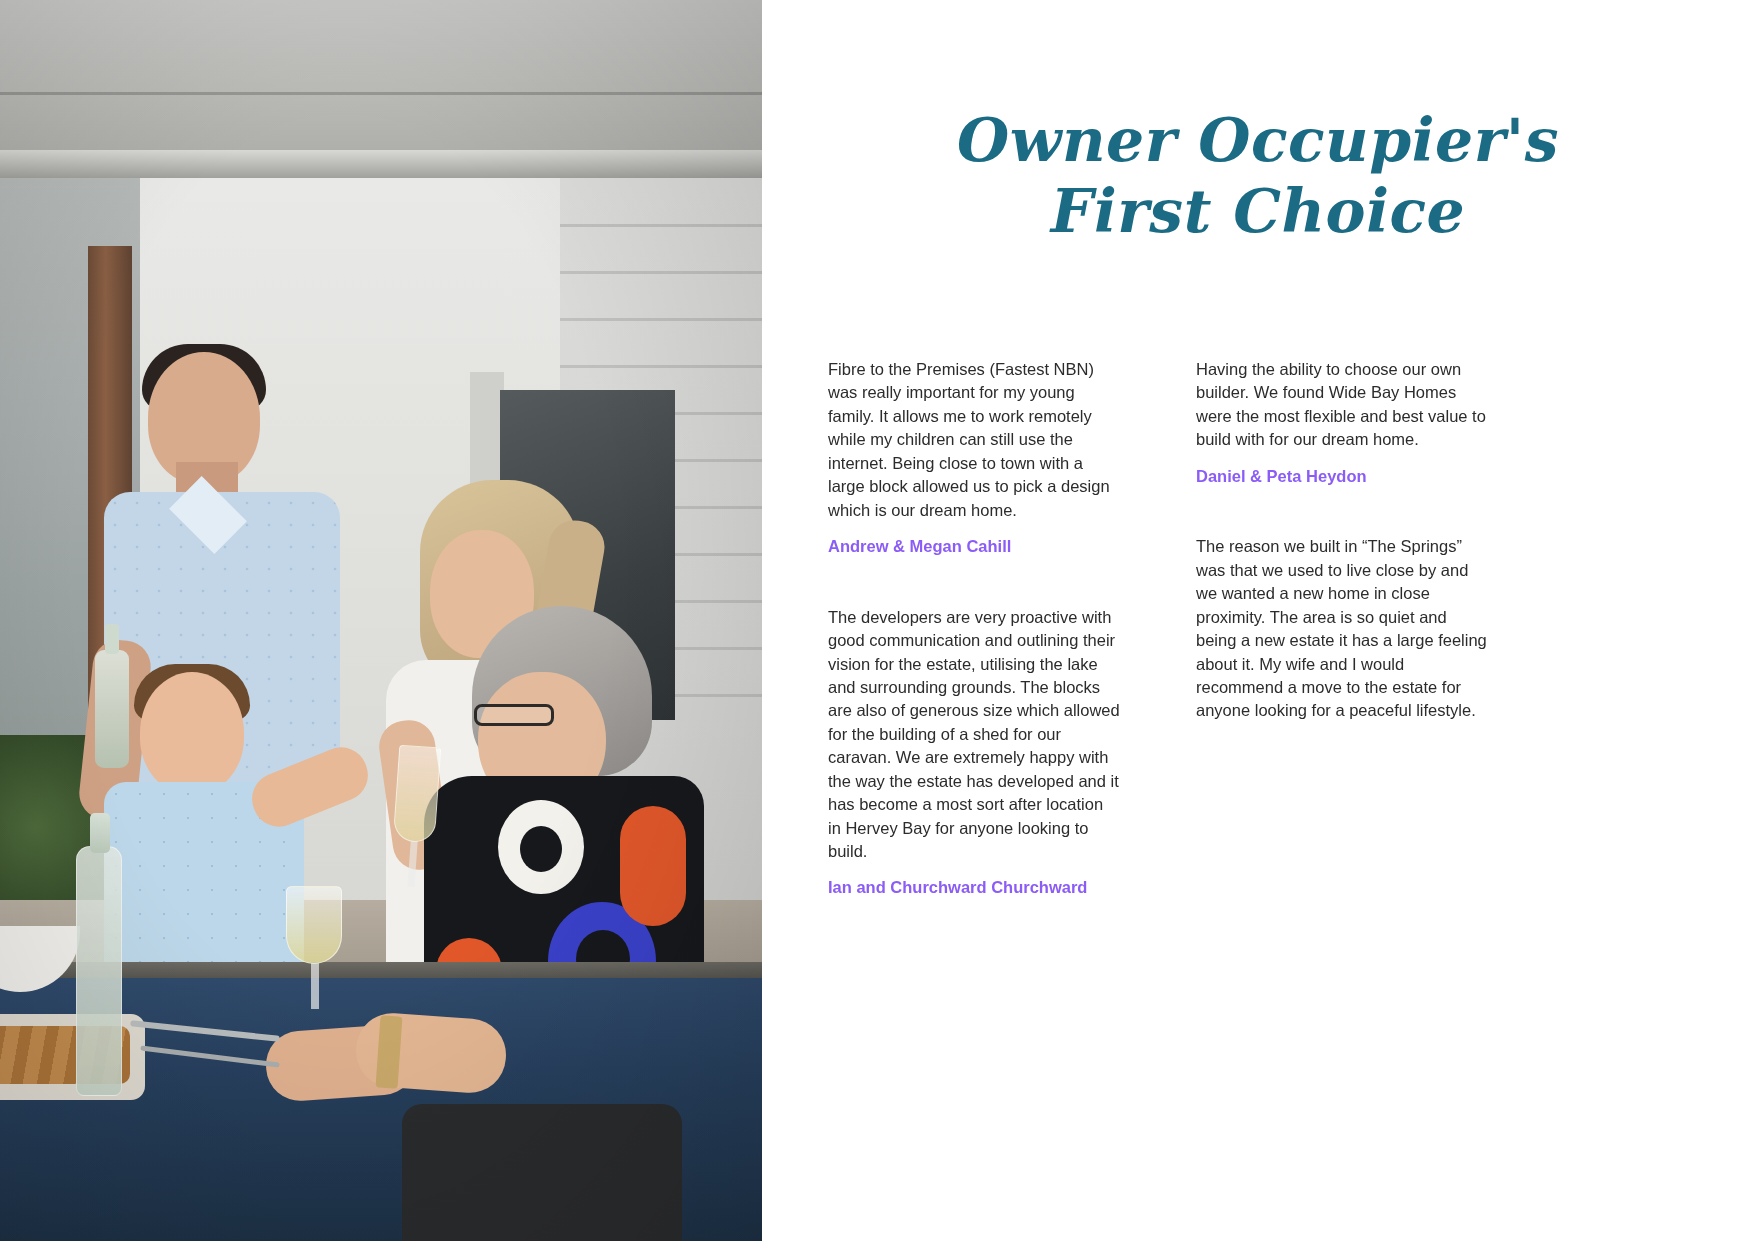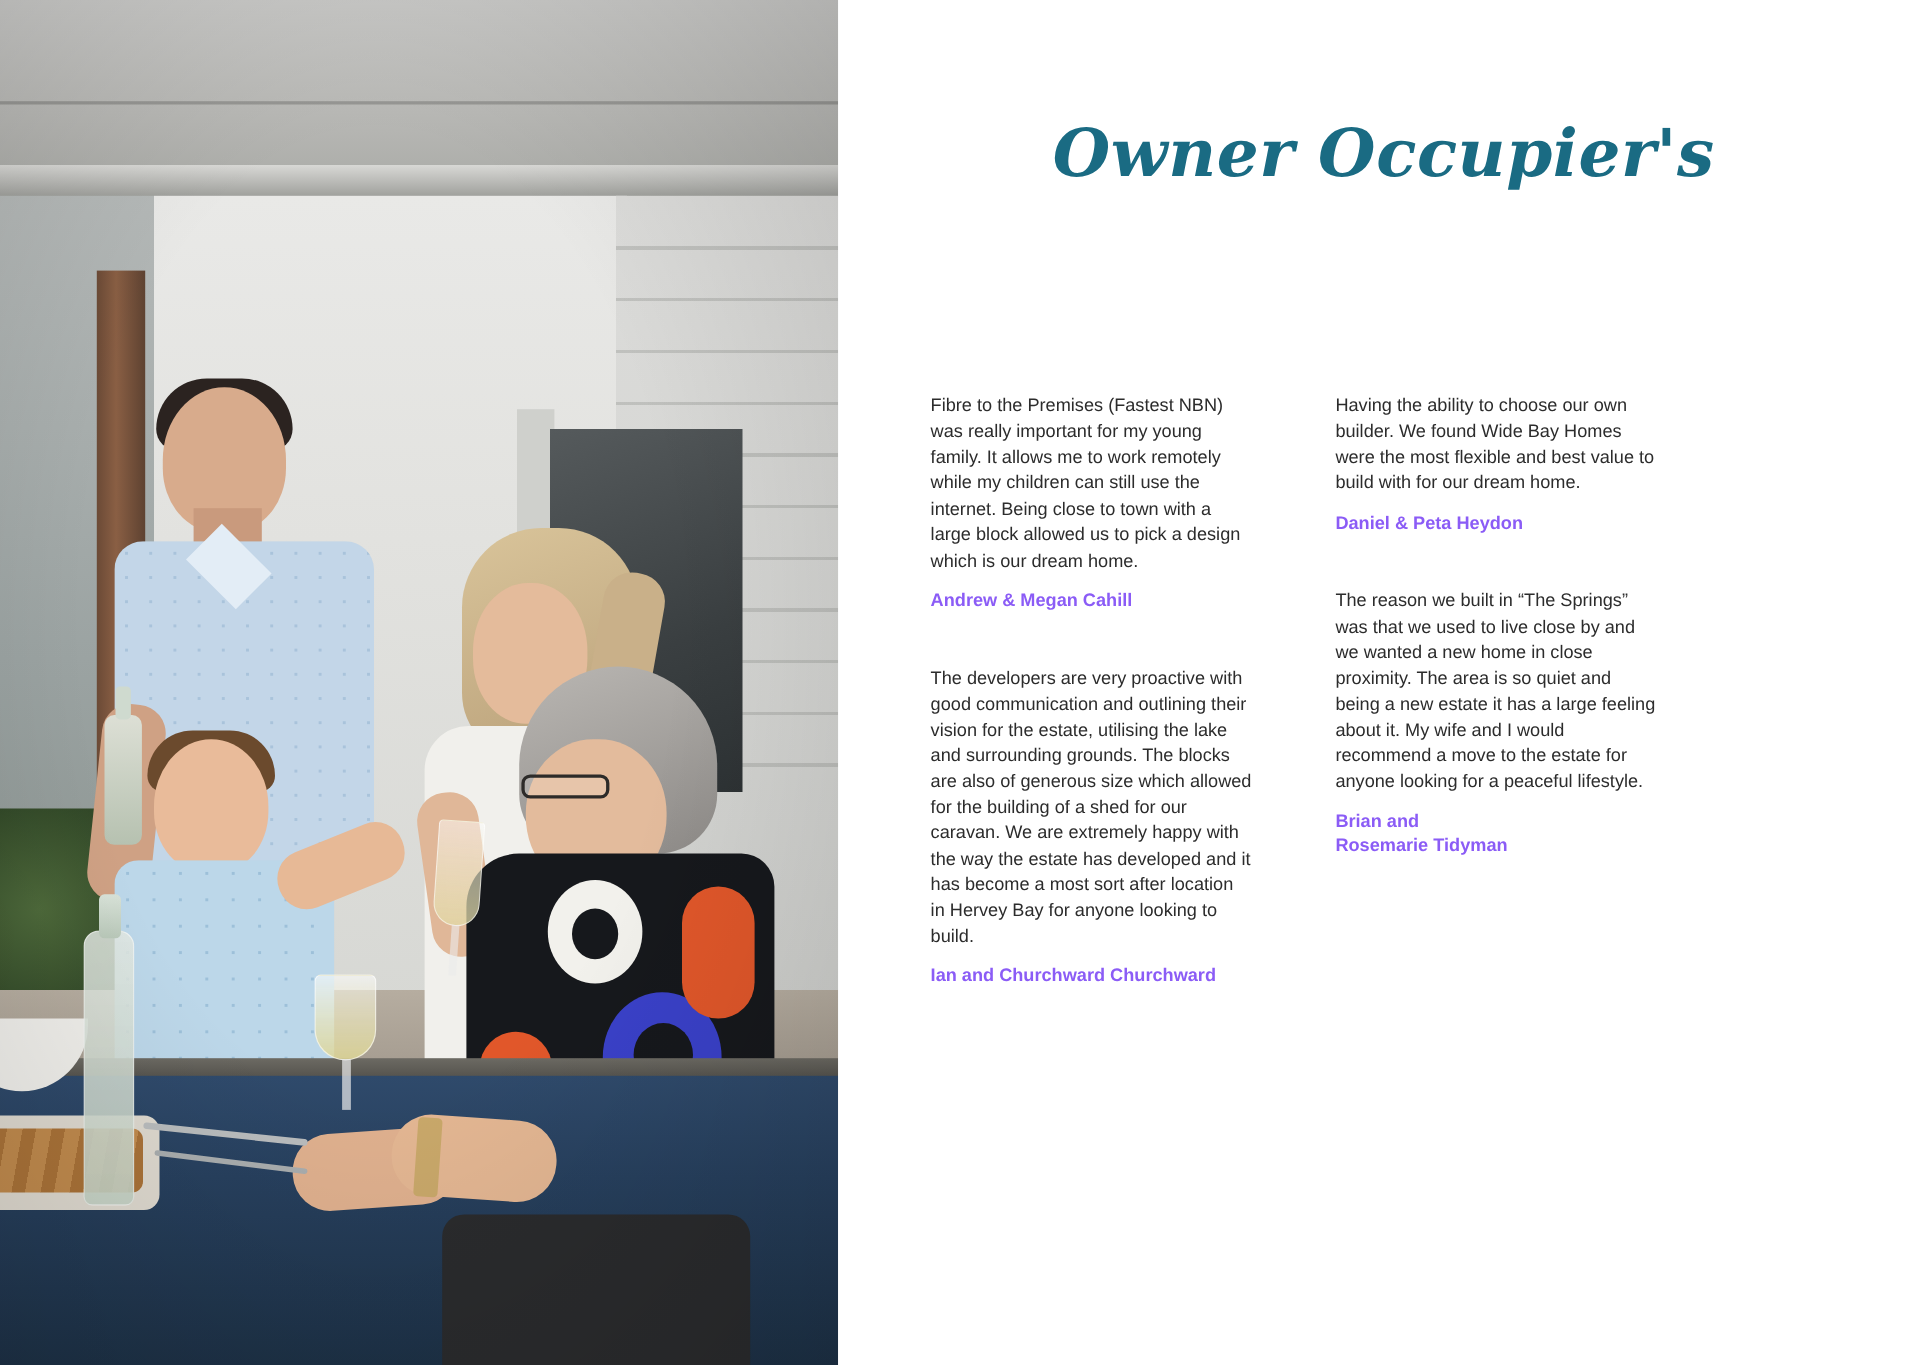--- a/index.html
+++ b/index.html
@@ -281,21 +281,21 @@
     font-style: italic;
     font-weight: 700;
     line-height: 1.08;
     letter-spacing: 0.5px;
   }
   .headline .l1 { display: block; font-size: 60px; }
   .headline .l2 { display: block; font-size: 60px; margin-top: 6px; }
 
   .columns {
     position: absolute;
-    left: 84px;
+    left: 66px;
     top: 358px;
     width: 660px;
     display: flex;
     gap: 76px;
   }
   .col { width: 292px; }
   .quote {
     font-size: 16.5px;
     line-height: 1.42;
     color: #2c2c2c;
@@ -377,38 +377,35 @@
     <div class="ph-cutlery"></div>
     <div class="ph-cutlery2"></div>
 
     <div class="ph-vignette"></div>
   </div>
 
   <div class="text-panel">
 
     <h1 class="headline">
       <span class="l1">Owner Occupier's</span>
+      <span class="l2">First Choice</span>
     </h1>
 
     <div class="columns">
 
       <div class="col">
         <p class="quote">Fibre to the Premises (Fastest NBN) was really important for my young family. It allows me to work remotely while my children can still use the internet. Being close to town with a large block allowed us to pick a design which is our dream home.</p>
         <p class="attrib">Andrew &amp; Megan Cahill</p>
 
         <p class="quote">The developers are very proactive with good communication and outlining their vision for the estate, utilising the lake and surrounding grounds. The blocks are also of generous size which allowed for the building of a shed for our caravan. We are extremely happy with the way the estate has developed and it has become a most sort after location in Hervey Bay for anyone looking to build.</p>
         <p class="attrib tight">Ian and Churchward Churchward</p>
       </div>
 
       <div class="col">
         <p class="quote">Having the ability to choose our own builder. We found Wide Bay Homes were the most flexible and best value to build with for our dream home.</p>
         <p class="attrib">Daniel &amp; Peta Heydon</p>
 
         <p class="quote">The reason we built in “The Springs” was that we used to live close by and we wanted a new home in close proximity. The area is so quiet and being a new estate it has a large feeling about it. My wife and I would recommend a move to the estate for anyone looking for a peaceful lifestyle.</p>
-        <p class="attrib tight">
-          <span>Brian and</span><br>
-          <span>Rosemarie Tidyman</span>
-        </p>
       </div>
 
     </div>
   </div>
 </div>
 
 </body></html>

